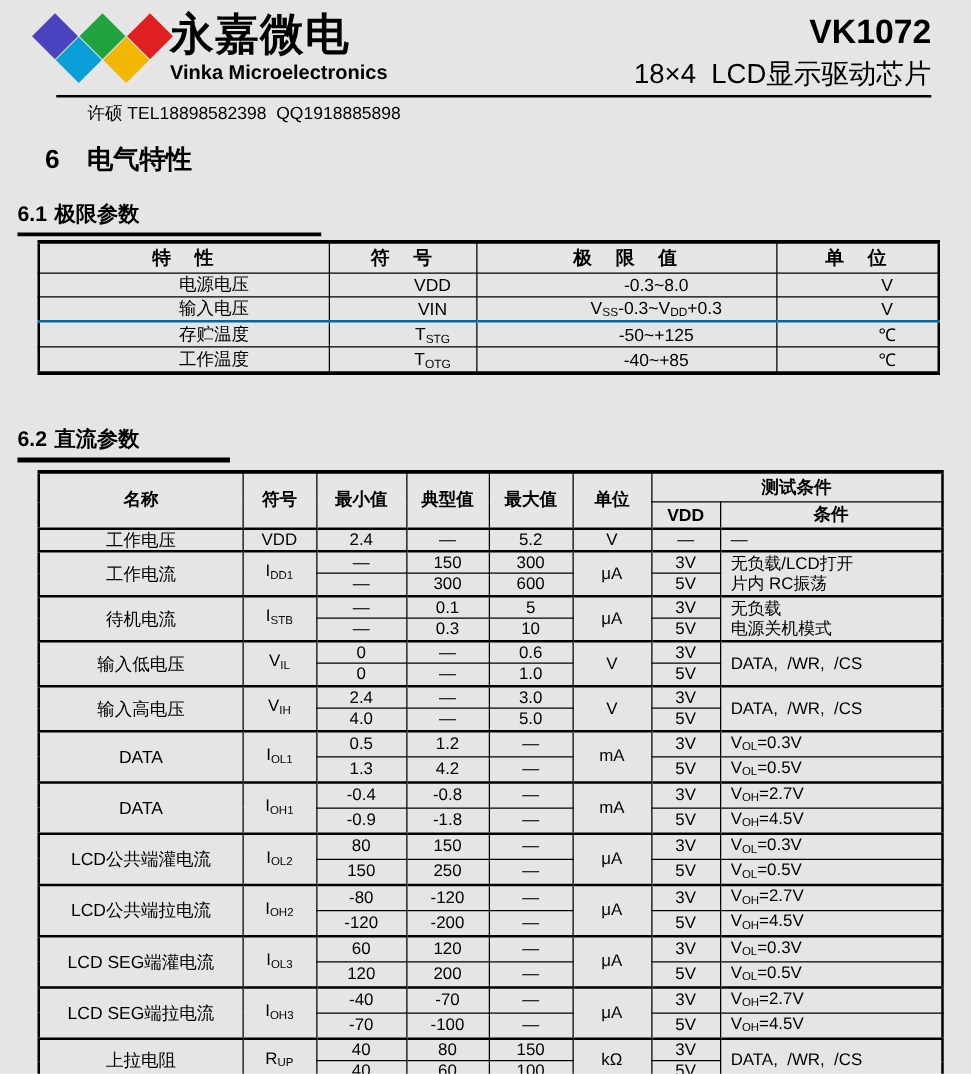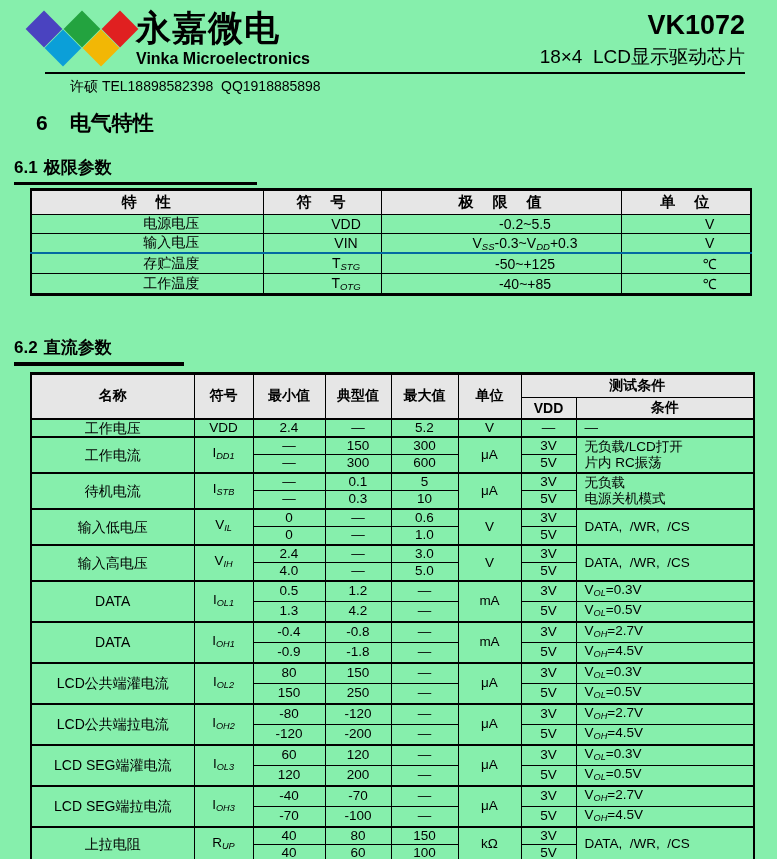--- a/index.html
+++ b/index.html
@@ -4,54 +4,54 @@
 <style>
   * { box-sizing: border-box; margin: 0; padding: 0; }
   html, body { background: #fff; }
   body {
     width: 777px; height: 859px;
     font-family: "Liberation Sans", sans-serif;
     color: #000;
     position: relative;
     overflow: hidden;
   }
-  .page { width: 777px; height: 859px; background: #86efac; }
+  .page { width: 777px; height: 859px; background: #e5e5e5; }
 
   
   .header-row { display: flex; justify-content: space-between; align-items: flex-start; padding: 8px 32px 0 28px; }
   .logo { display: flex; align-items: flex-start; }
   .diamonds { position: relative; width: 106px; height: 56px; flex: 0 0 auto; }
   .dm { position: absolute; width: 26px; height: 26px; transform: rotate(45deg); }
   .d1 { left: 3px;  top: 8px; }
   .d2 { left: 22px; top: 27px; }
   .d3 { left: 41px; top: 8px; }
   .d4 { left: 60px; top: 27px; }
   .d5 { left: 79px; top: 8px; }
   .brand-text { margin-left: 2px; }
   .brand-cn { font-size: 35px; font-weight: bold; letter-spacing: 1px; line-height: 40px; }
   .brand-en { font-size: 16px; font-weight: bold; margin-top: 2px; }
   .part { text-align: right; padding-top: 2px; }
   .part-no { font-size: 27px; font-weight: bold; line-height: 30px; }
-  .part-sub { font-size: 19px; margin-top: 4px; white-space: pre; }
+  .part-sub { font-size: 22px; margin-top: 4px; white-space: pre; }
   .rule { border-top: 2px solid #000; margin: 2px 32px 0 45px; }
   .contact { font-size: 14px; margin: 4px 0 0 70px; white-space: pre; }
 
   
   h1.sec { font-size: 21px; font-weight: bold; margin: 13px 0 0 36px; }
   h1.sec .sec-no { margin-right: 22px; }
   h2.sub-sec { font-size: 17px; font-weight: bold; margin-left: 14px; }
   h2.sub-sec .sec-no { margin-right: 6px; }
   #h61 { margin-top: 19px; width: 243px; border-bottom: 3px solid #000; padding-bottom: 3px; }
   #h62 { margin-top: 40px; width: 170px; border-bottom: 4px solid #000; padding-bottom: 3px; }
 
   
   table { border-collapse: collapse; table-layout: fixed; margin-left: 30px; }
   th, td { border: 1px solid #000; text-align: center; overflow: hidden; }
   th { background: var(--hdr-bg, #e6e6e6); font-weight: bold; }
-  .sub { font-size: 0.68em; vertical-align: -2px; letter-spacing: 0; font-style: italic; }
+  .sub { font-size: 0.68em; vertical-align: -2px; letter-spacing: 0; }
 
   
   #limits-table { width: 720px; margin-top: 3px;
     border: 2px solid #000; border-top: 3px solid #000; border-bottom: 3px solid #000; }
   #limits-table th { height: 25px; font-size: 15px; letter-spacing: 2px; }
   #limits-table td { height: 19px; font-size: 14px; padding-left: 48px; }
   #limits-table tr.sep td { border-bottom: 2px solid #0369a1; }
 
   
   #dc-table { width: 723px; margin-top: 6px;
@@ -108,21 +108,21 @@
           <th>特　性</th>
           <th>符　号</th>
           <th>极　限　值</th>
           <th>单　位</th>
         </tr>
       </thead>
     <tbody id="limits-body">
         <tr>
           <td>电源电压</td>
           <td>VDD</td>
-          <td>-0.2~5.5</td>
+          <td>-0.3~8.0</td>
           <td>V</td>
         </tr>
         <tr class="sep">
           <td>输入电压</td>
           <td>VIN</td>
           <td><span>V</span><span class="sub">SS</span><span>-0.3~V</span><span class="sub">DD</span><span>+0.3</span></td>
           <td>V</td>
         </tr>
         <tr>
           <td>存贮温度</td>

